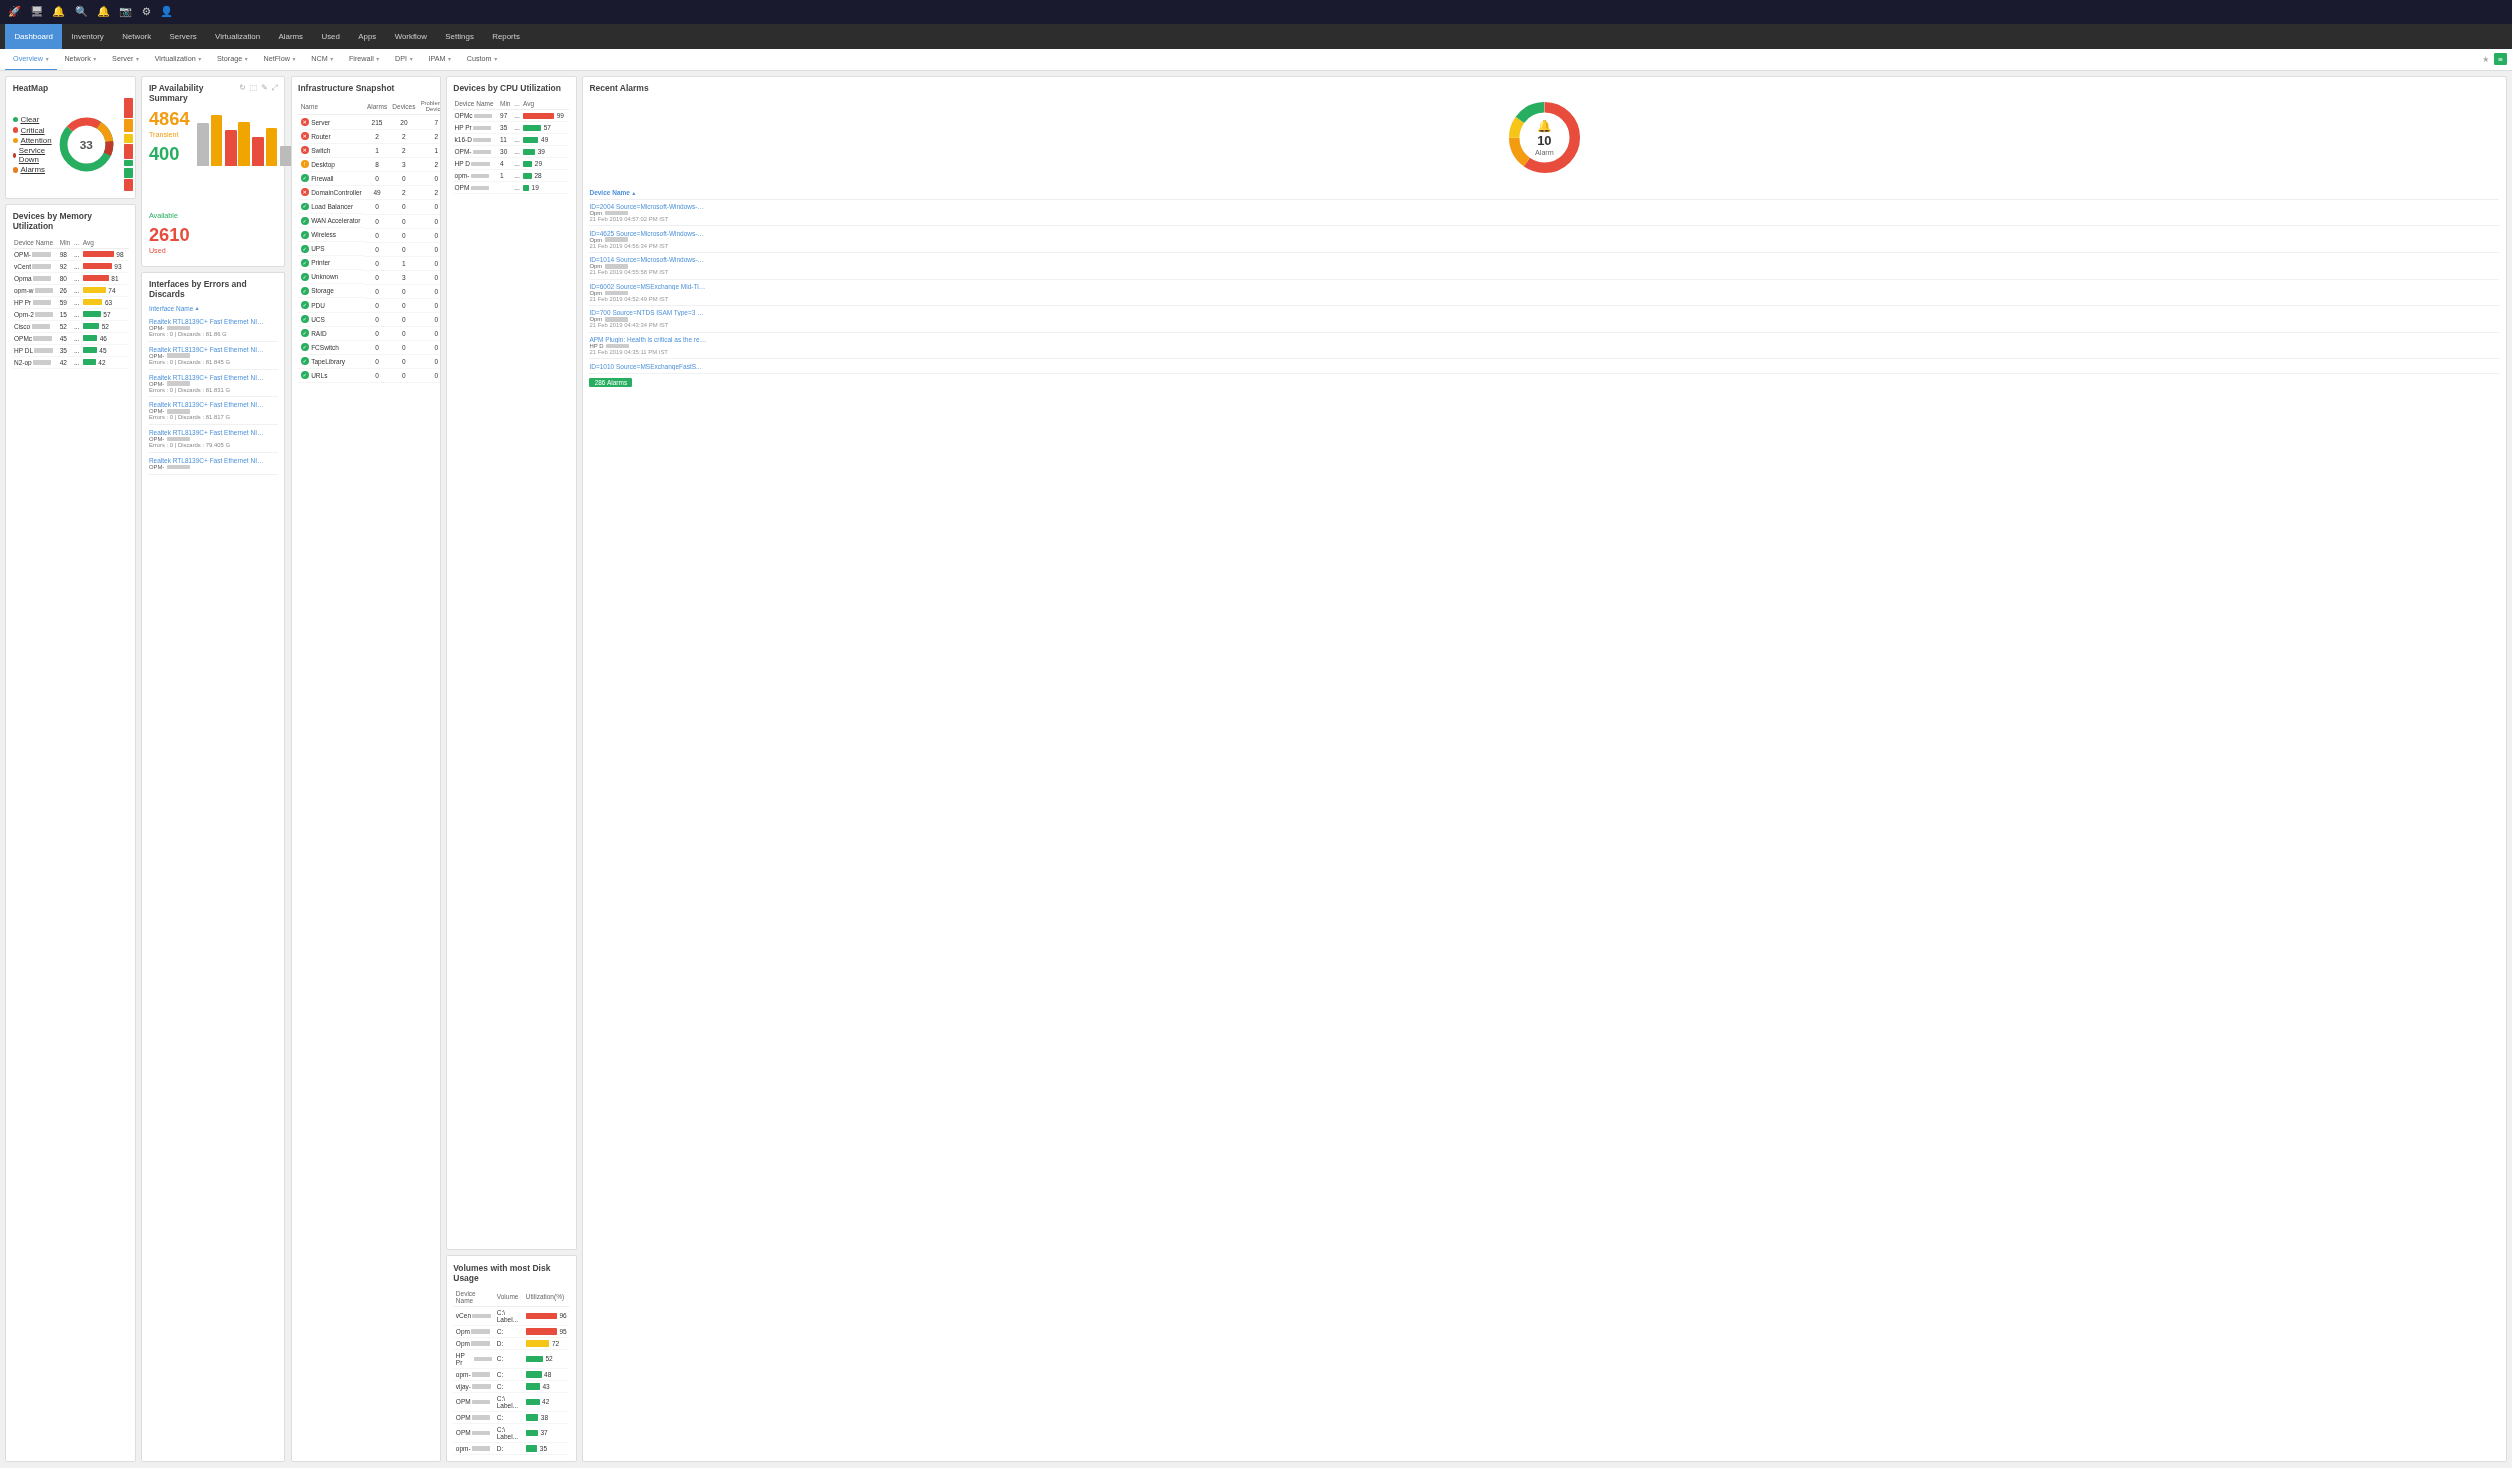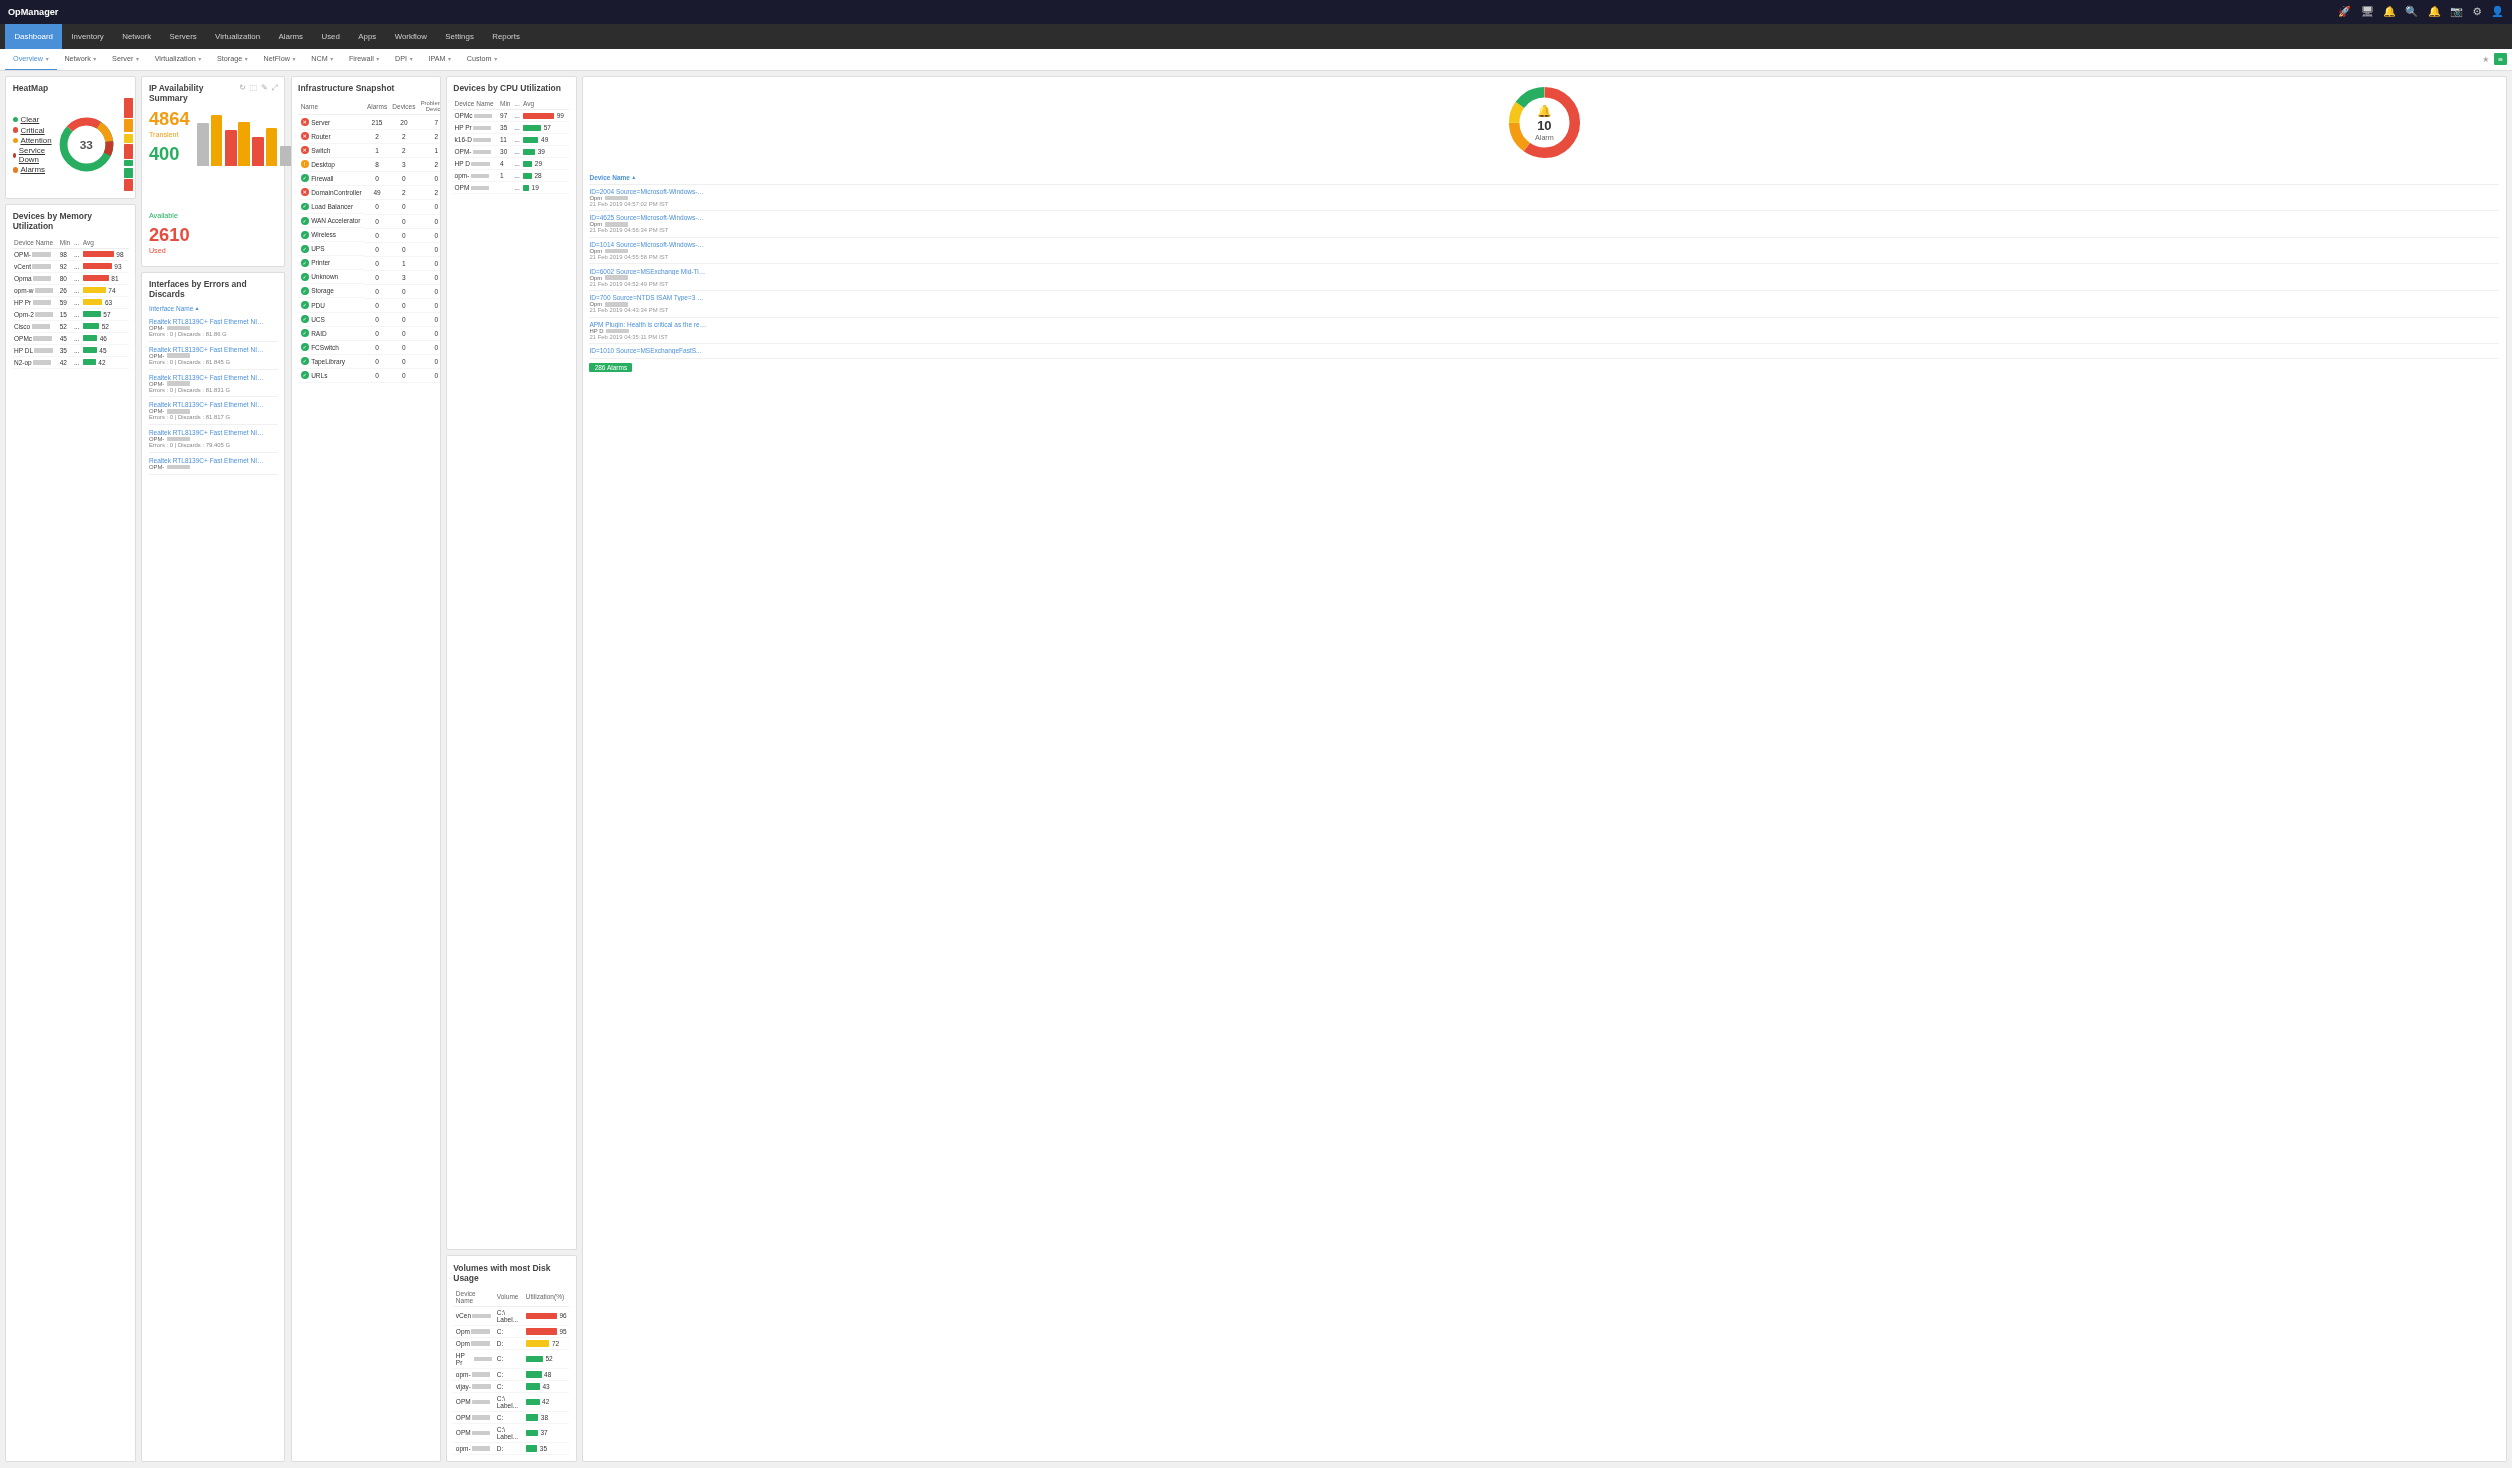--- a/index.html
+++ b/index.html
@@ -88,21 +88,20 @@
 
     
     .cpu-table { width: 100%; border-collapse: collapse; font-size: 6.5px; }
     .cpu-table th { color: #666; font-weight: normal; text-align: left; padding: 2px 1.3px; border-bottom: 0.7px solid #eee; }
     .cpu-table td { padding: 2px 1.3px; border-bottom: 0.7px solid #f5f5f5; vertical-align: middle; }
   </style>
 </head>
 <body>
 
 <div class="top-bar">
-  <span class="logo">OpManager</span>
   <div class="top-bar-icons">
     <span>🚀</span>
     <span>🖥</span>
     <span>🔔</span>
     <span>🔍</span>
     <span>🔔</span>
     <span>📷</span>
     <span>⚙</span>
     <span>👤</span>
   </div>
@@ -956,20 +955,21 @@
     </td>
   </tr>
           </tbody>
       </table>
     </div>
   </div>
 
   <div class="col5">
 
     <div class="card" style="flex:1; overflow:hidden;">
+      <div class="card-title">Recent Alarms</div>
 
       <div style="display:flex; justify-content:center; margin-bottom:5.2px;">
         <div class="alarm-donut">
           <svg width="79" height="79" viewBox="0 0 120 120">
 
             <circle cx="60" cy="60" r="46" fill="none" stroke="#e74c3c" stroke-width="16" stroke-dasharray="173 116" stroke-dashoffset="0" transform="rotate(-90 60 60)"></circle>
 
             <circle cx="60" cy="60" r="46" fill="none" stroke="#f39c12" stroke-width="16" stroke-dasharray="43 246" stroke-dashoffset="-173" transform="rotate(-90 60 60)"></circle>
 
             <circle cx="60" cy="60" r="46" fill="none" stroke="#f5c518" stroke-width="16" stroke-dasharray="29 260" stroke-dashoffset="-216" transform="rotate(-90 60 60)"></circle>

